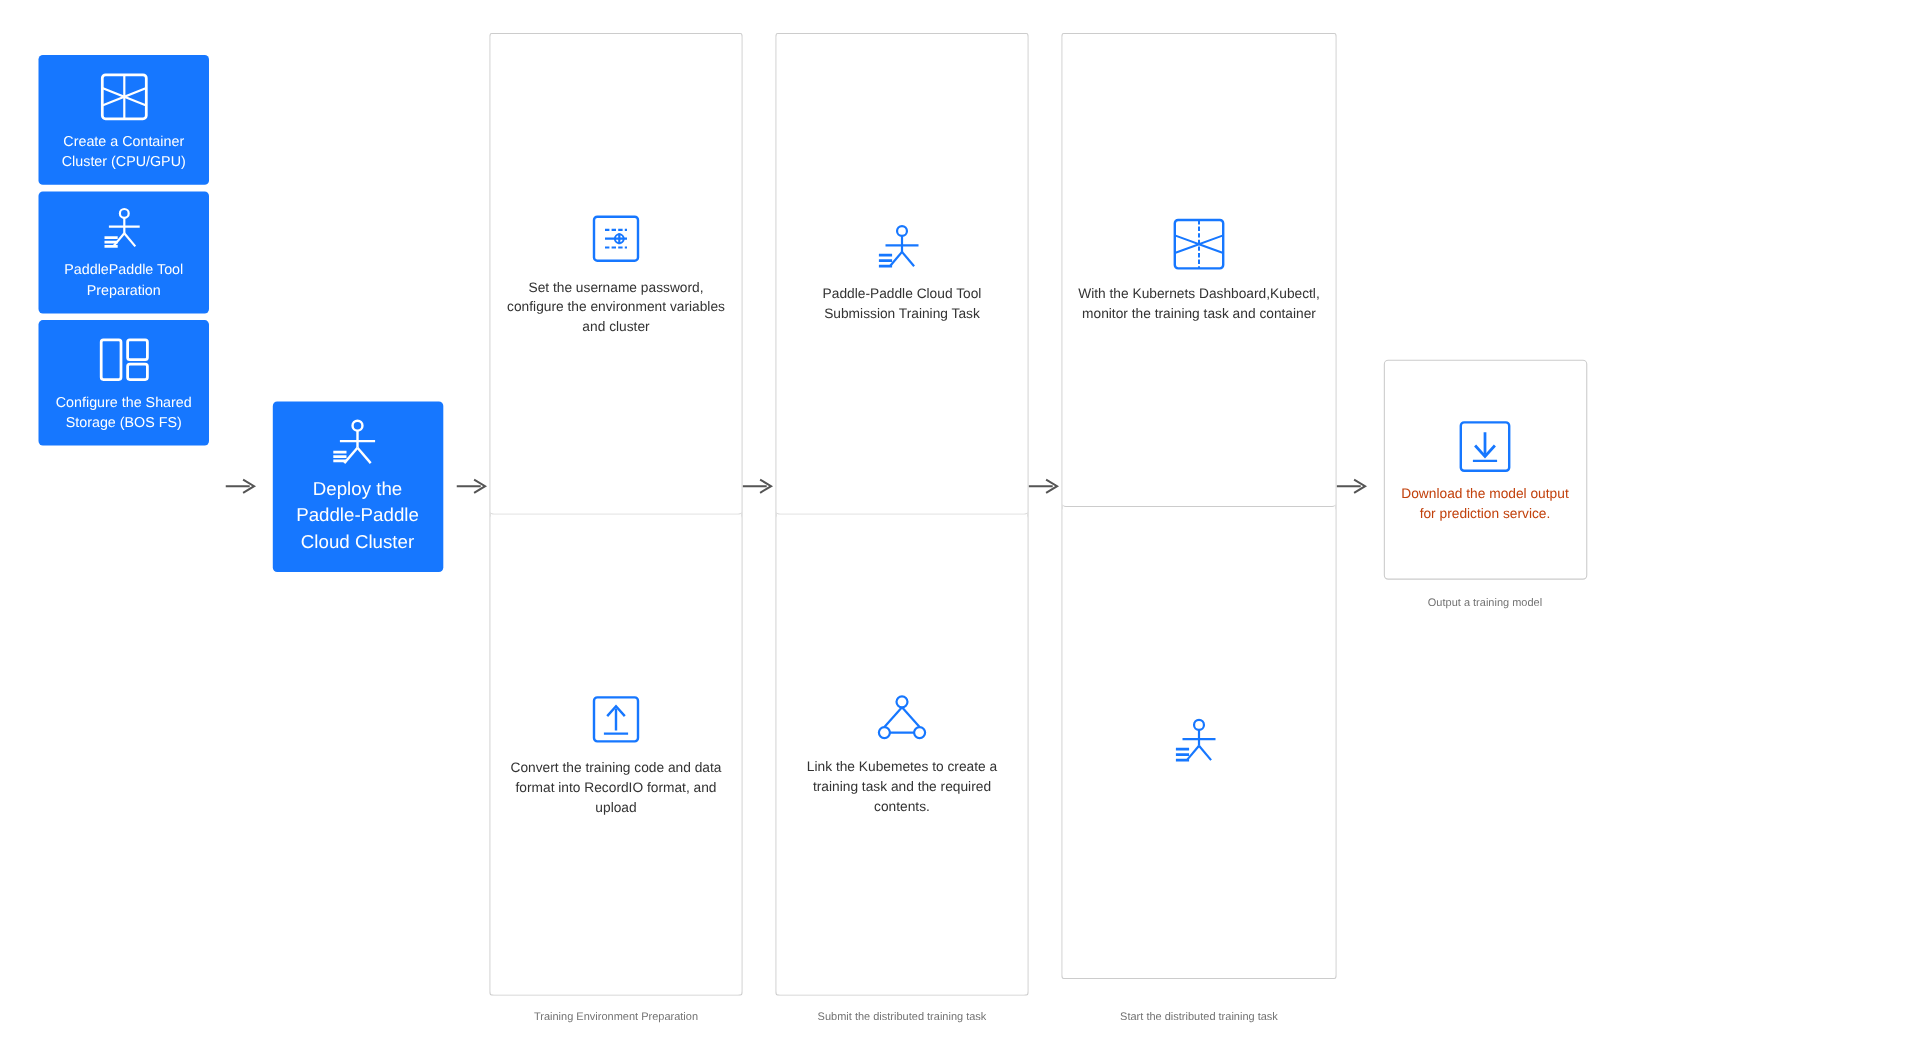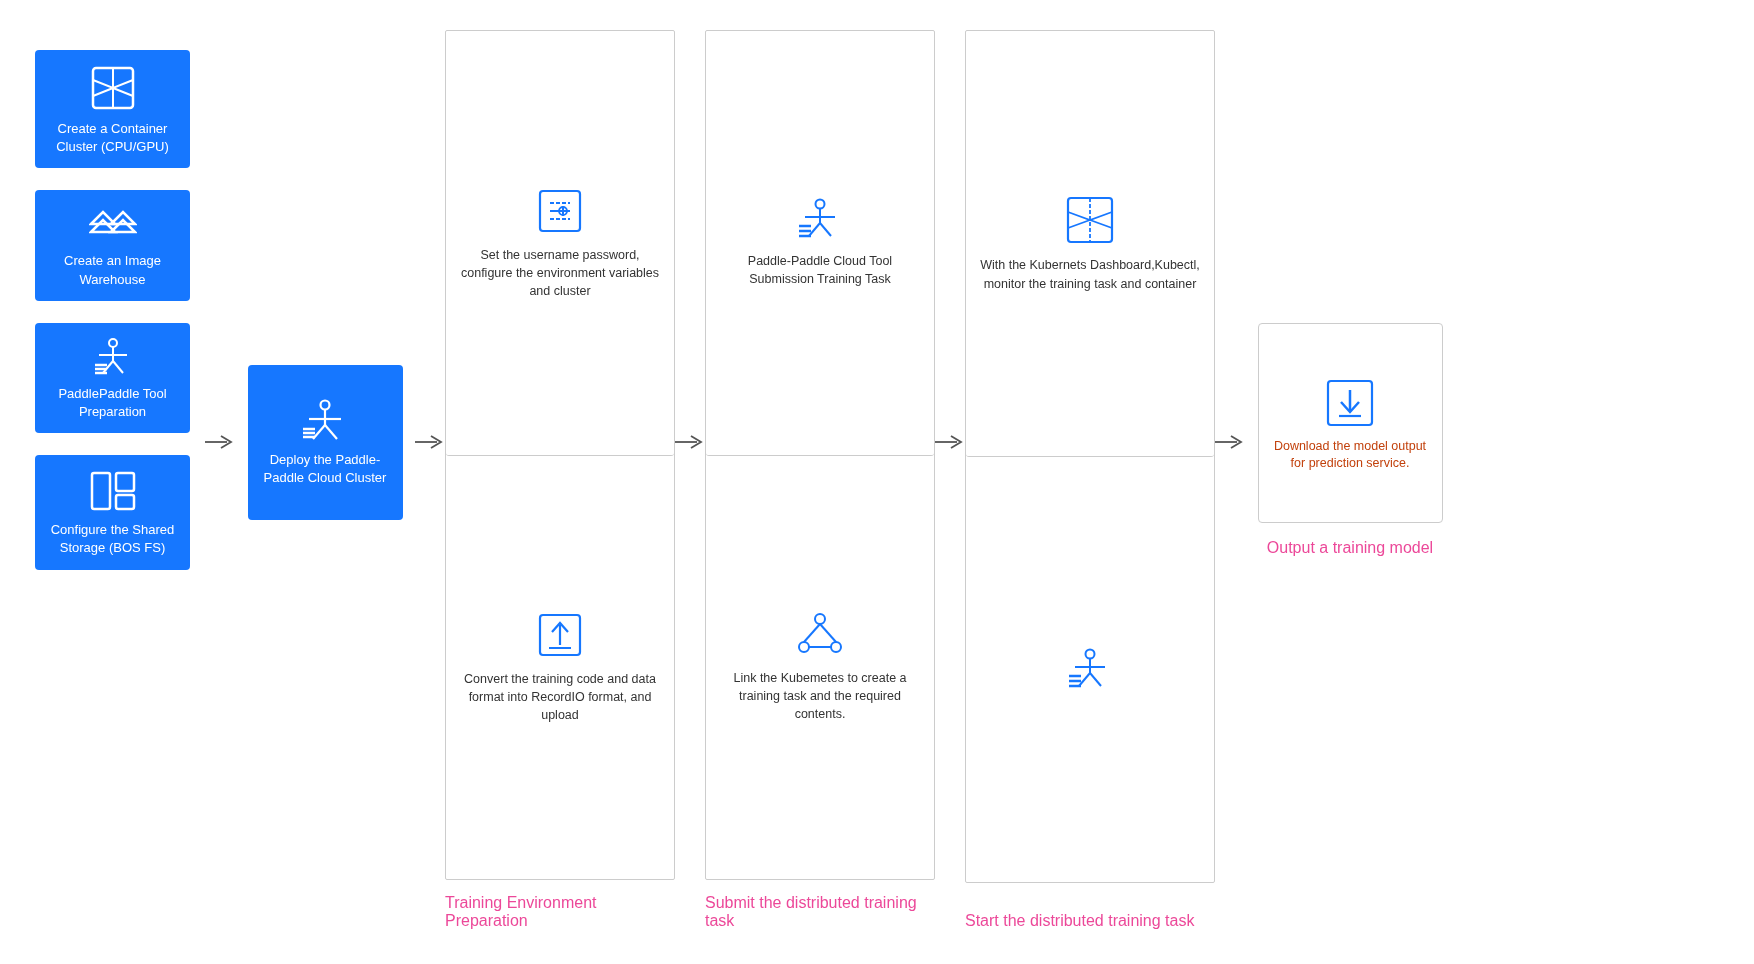--- a/index.html
+++ b/index.html
@@ -27,21 +27,21 @@
       flex-direction: column;
       align-items: center;
       justify-content: flex-start;
       position: relative;
     }
 
     
     .col-prereqs {
       width: 185px;
       flex-shrink: 0;
-      gap: 22px;
+      gap: 6px;
       padding-top: 20px;
     }
 
     
     .blue-card {
       background: #1677ff;
       color: #fff;
       border-radius: 4px;
       display: flex;
       flex-direction: column;
@@ -119,22 +119,23 @@
       gap: 10px;
       flex: 1;
     }
     .step-card-white .card-label {
       font-size: 12.5px;
       color: #333;
       line-height: 1.45;
     }
 
     .section-label {
-      font-size: 16px;
-      color: #ec4899;
+      text-align: center;
+      font-size: 10px;
+      color: #737373;
       margin-top: 10px;
       padding: 4px 0;
     }
 
     
     .icon-svg {
       display: block;
     }
 
     
@@ -167,29 +168,20 @@
       <svg class="icon-svg" width="48" height="48" viewBox="0 0 48 48" fill="none">
         <rect x="4" y="4" width="40" height="40" rx="3" stroke="white" stroke-width="2.5" fill="none"></rect>
         <polyline points="24,4 24,44" stroke="white" stroke-width="2" fill="none"></polyline>
         <polyline points="4,16 24,24 44,16" stroke="white" stroke-width="2" fill="none"></polyline>
         <polyline points="4,32 24,24" stroke="white" stroke-width="2" fill="none"></polyline>
         <polyline points="44,32 24,24" stroke="white" stroke-width="2" fill="none"></polyline>
       </svg>
       <span class="card-label">Create a Container Cluster (CPU/GPU)</span>
     </div>
 
-    <div class="blue-card">
-      <svg class="icon-svg" width="48" height="40" viewBox="0 0 48 40" fill="none">
-        <polygon points="2,20 14,8 26,20" stroke="white" stroke-width="2.5" fill="none"></polygon>
-        <polygon points="22,20 34,8 46,20" stroke="white" stroke-width="2.5" fill="none"></polygon>
-        <polygon points="2,28 14,16 26,28" stroke="white" stroke-width="2.5" fill="none"></polygon>
-        <polygon points="22,28 34,16 46,28" stroke="white" stroke-width="2.5" fill="none"></polygon>
-      </svg>
-      <span class="card-label">Create an Image Warehouse</span>
-    </div>
 
     <div class="blue-card">
       <svg class="icon-svg" width="52" height="40" viewBox="0 0 52 40" fill="none">
 
         <circle cx="26" cy="6" r="4" stroke="white" stroke-width="2" fill="none"></circle>
         <line x1="26" y1="10" x2="26" y2="24" stroke="white" stroke-width="2"></line>
         <line x1="12" y1="18" x2="40" y2="18" stroke="white" stroke-width="2"></line>
         <line x1="26" y1="24" x2="16" y2="36" stroke="white" stroke-width="2"></line>
         <line x1="26" y1="24" x2="36" y2="36" stroke="white" stroke-width="2"></line>
 
@@ -222,21 +214,21 @@
       <svg class="icon-svg" width="56" height="44" viewBox="0 0 56 44" fill="none">
         <circle cx="28" cy="6" r="4.5" stroke="white" stroke-width="2.2" fill="none"></circle>
         <line x1="28" y1="10.5" x2="28" y2="26" stroke="white" stroke-width="2.2"></line>
         <line x1="12" y1="20" x2="44" y2="20" stroke="white" stroke-width="2.2"></line>
         <line x1="28" y1="26" x2="16" y2="40" stroke="white" stroke-width="2.2"></line>
         <line x1="28" y1="26" x2="40" y2="40" stroke="white" stroke-width="2.2"></line>
         <line x1="6" y1="30" x2="18" y2="30" stroke="white" stroke-width="2.5"></line>
         <line x1="6" y1="34" x2="18" y2="34" stroke="white" stroke-width="2.5"></line>
         <line x1="6" y1="38" x2="18" y2="38" stroke="white" stroke-width="2.5"></line>
       </svg>
-      <span class="card-label" style="font-size:13px;">Deploy the Paddle-Paddle Cloud Cluster</span>
+      <span class="card-label" style="font-size:17px;">Deploy the Paddle-Paddle Cloud Cluster</span>
     </div>
   </div>
 
   <div class="flex-col-center" style="justify-content:center; padding-bottom:80px; width:30px;">
     <svg width="30" height="20" viewBox="0 0 30 20" fill="none">
       <line x1="0" y1="10" x2="22" y2="10" stroke="#555" stroke-width="1.8"></line>
       <polyline points="16,4 26,10 16,16" stroke="#555" stroke-width="1.8" fill="none"></polyline>
     </svg>
   </div>
 

